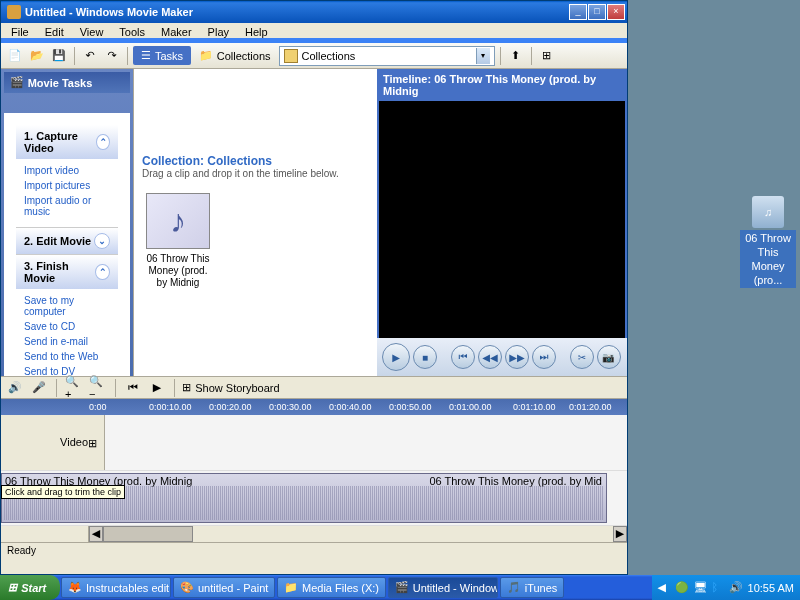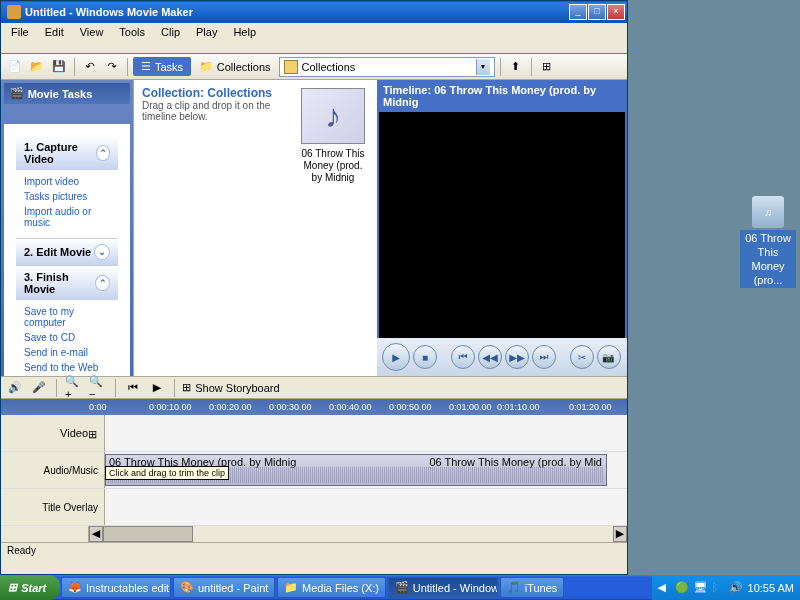--- a/index.html
+++ b/index.html
@@ -4,40 +4,40 @@
 <style>
 * { margin: 0; padding: 0; box-sizing: border-box; font-family: Tahoma, sans-serif; font-size: 11px; }
 body { width: 800px; height: 600px; overflow: hidden; background: #6b8a9c; position: relative; }
 .app-window { width: 628px; height: 575px; background: #ece9d8; border: 1px solid #003c74; display: flex; flex-direction: column; }
 .titlebar { height: 22px; background: linear-gradient(#0058c5,#2b7ae0 8%,#0852b8); color: #fff; display: flex; align-items: center; padding: 0 2px; }
 .titlebar-icon { width: 14px; height: 14px; background: #d8a040; margin: 0 4px; border-radius: 2px; }
 .titlebar-text { flex: 1; font-weight: bold; }
 .win-btns { display: flex; gap: 1px; }
 .win-btn { width: 18px; height: 16px; background: linear-gradient(#7ba4e0,#3c6fc0); border: 1px solid #fff; color: #fff; text-align: center; font-size: 9px; line-height: 13px; cursor: pointer; }
 .win-btn.close { background: linear-gradient(#e07b7b,#c03c3c); }
-.menubar { height: 31px; background: #ece9d8; display: flex; padding: 0 2px; border-bottom: 1px solid #3b82f6; }
+.menubar { height: 20px; background: #ece9d8; display: flex; padding: 0 2px; border-bottom: 5px solid #3b82f6; }
 .menu-item { padding: 3px 8px; cursor: pointer; }
 .toolbar1 { height: 26px; background: linear-gradient(#fafaf7,#e6e3d4); border-bottom: 1px solid #aca899; display: flex; align-items: center; padding: 0 4px; gap: 2px; }
 .tb-btn { width: 20px; height: 20px; display: flex; align-items: center; justify-content: center; cursor: pointer; border: 1px solid transparent; }
 .tb-sep { width: 1px; height: 18px; background: #aca899; margin: 0 3px; }
 .tasks-pill { background: #4570c5; color: #fff; padding: 3px 8px; border-radius: 2px; display: flex; align-items: center; gap: 4px; cursor: pointer; }
 .collections-label { padding: 3px 6px; display: flex; align-items: center; gap: 4px; cursor: pointer; }
 .dropdown { height: 20px; border: 1px solid #7f9db9; background: #fff; padding: 1px 4px; display: flex; align-items: center; gap: 4px; flex: 0 0 216px; }
 .dd-icon { width: 14px; height: 14px; background: #f0d070; border: 1px solid #a08030; }
 .dd-arrow { width: 14px; height: 16px; background: linear-gradient(#dbeaf9,#b5cae5); border-left: 1px solid #7f9db9; text-align: center; font-size: 8px; line-height: 16px; margin-left: auto; }
 .main-area { flex: 1; display: flex; min-height: 0; }
 .task-pane { width: 132px; background: linear-gradient(#6986c3,#4a6caf); color: #fff; padding: 3px; overflow: hidden; }
 .task-header { background: linear-gradient(#3a5ca5,#5074b8); padding: 4px 6px; font-weight: bold; margin-bottom: 2px; display: flex; align-items: center; gap: 4px; }
 .task-body { background: #fff; color: #215dc6; padding: 12px; margin-top: 20px; }
 .task-section { border-bottom: 1px solid #ccc; }
 .task-section-hdr { background: linear-gradient(#fff,#c6d3f0); padding: 5px 8px; font-weight: bold; color: #000; display: flex; justify-content: space-between; align-items: center; cursor: pointer; }
 .chev { width: 16px; height: 16px; border-radius: 50%; background: #fff; border: 1px solid #a6bce8; color: #316ac5; text-align: center; font-size: 9px; line-height: 14px; }
 .task-links { padding: 4px 8px 8px; }
 .task-link { color: #215dc6; padding: 2px 0; cursor: pointer; font-size: 10px; }
-.center-pane { flex: 1; background: #fff; border-left: 1px solid #aca899; display: flex; flex-direction: row; justify-content: center; }
+.center-pane { flex: 1; background: #fff; border-left: 1px solid #aca899; display: flex; flex-direction: column; justify-content: center; }
 .coll-header { padding: 6px 8px; }
 .coll-title { color: #316ac5; font-weight: bold; font-size: 12px; }
 .coll-sub { color: #555; font-size: 10px; }
 .coll-items { padding: 8px; display: flex; flex-wrap: wrap; gap: 12px; }
 .clip-item { width: 72px; text-align: center; cursor: pointer; }
 .clip-thumb { width: 64px; height: 56px; background: linear-gradient(135deg,#e8e8f8,#d0d0e8); border: 1px solid #888; margin: 0 auto 4px; display: flex; align-items: center; justify-content: center; font-size: 32px; color: #4a5a9a; }
 .clip-label { font-size: 10px; color: #000; line-height: 12px; }
 .preview-pane { width: 250px; background: #4570c5; display: flex; flex-direction: column; }
 .preview-title { color: #fff; font-weight: bold; padding: 4px 6px; font-size: 11px; }
 .preview-video { flex: 1; background: #000; margin: 0 2px; }
@@ -81,21 +81,21 @@
       <div class="win-btn">□</div>
       <div class="win-btn close">×</div>
     </div>
   </div>
 
   <div class="menubar">
     <div class="menu-item">File</div>
     <div class="menu-item">Edit</div>
     <div class="menu-item">View</div>
     <div class="menu-item">Tools</div>
-    <div class="menu-item">Clip</div>
+    <div class="menu-item">Maker</div>
     <div class="menu-item">Play</div>
     <div class="menu-item">Help</div>
   </div>
 
   <div class="toolbar1">
     <div class="tb-btn">📄</div>
     <div class="tb-btn">📂</div>
     <div class="tb-btn">💾</div>
     <div class="tb-sep"></div>
     <div class="tb-btn">↶</div>
@@ -127,21 +127,21 @@
         <span>Movie Tasks</span>
       </div>
       <div class="task-body">
         <div class="task-section">
           <div class="task-section-hdr">
             <span>1. Capture Video</span>
             <span class="chev">⌃</span>
           </div>
           <div class="task-links">
             <div class="task-link">Import video</div>
-            <div class="task-link">Tasks pictures</div>
+            <div class="task-link">Import pictures</div>
             <div class="task-link">Import audio or music</div>
           </div>
         </div>
         <div class="task-section">
           <div class="task-section-hdr">
             <span>2. Edit Movie</span>
             <span class="chev">⌄</span>
           </div>
         </div>
         <div class="task-section">
@@ -218,45 +218,40 @@
       </div>
     </div>
     <div class="tl-ruler">
       <span class="tl-tick" style="left:88px">0:00</span>
       <span class="tl-tick" style="left:148px">0:00:10.00</span>
       <span class="tl-tick" style="left:208px">0:00:20.00</span>
       <span class="tl-tick" style="left:268px">0:00:30.00</span>
       <span class="tl-tick" style="left:328px">0:00:40.00</span>
       <span class="tl-tick" style="left:388px">0:00:50.00</span>
       <span class="tl-tick" style="left:448px">0:01:00.00</span>
-      <span class="tl-tick" style="left:496px">0:01:10.00</span>
+      <span class="tl-tick" style="left:512px">0:01:10.00</span>
       <span class="tl-tick" style="left:568px">0:01:20.00</span>
     </div>
     <div class="tl-tracks">
       <div class="tl-track">
         <div class="tl-track-label">
             <span>Video</span> 
             <span class="expand-ico">⊞</span>
           </div>
         <div class="tl-track-content"></div>
       </div>
       <div class="tl-track">
-        <div class="tl-track-label">Audio/Music</div>
         <div class="tl-track-content">
           <div class="audio-clip">
             <span>06 Throw This Money (prod. by Midnig</span>
             <span style="position:absolute;right:4px;top:1px">06 Throw This Money (prod. by Mid</span>
             <div class="audio-wave"></div>
           </div>
           <div class="trim-tip">Click and drag to trim the clip</div>
         </div>
-      </div>
-      <div class="tl-track">
-        <div class="tl-track-label">Title Overlay</div>
-        <div class="tl-track-content"></div>
       </div>
     </div>
     <div class="tl-scroll">
       <div style="width:88px;background:#ece9d8;border-right:1px solid #aca899"></div>
       <div style="flex:1;background:#ece9d8;display:flex">
           <div style="width:14px;background:#d4d0c8;border:1px solid #888;text-align:center">◀</div>
           <div style="width:90px;background:#c8c4b8;border:1px solid #888"></div>
           <div style="flex:1"></div>
           <div style="width:14px;background:#d4d0c8;border:1px solid #888;text-align:center">▶</div>
         </div>

